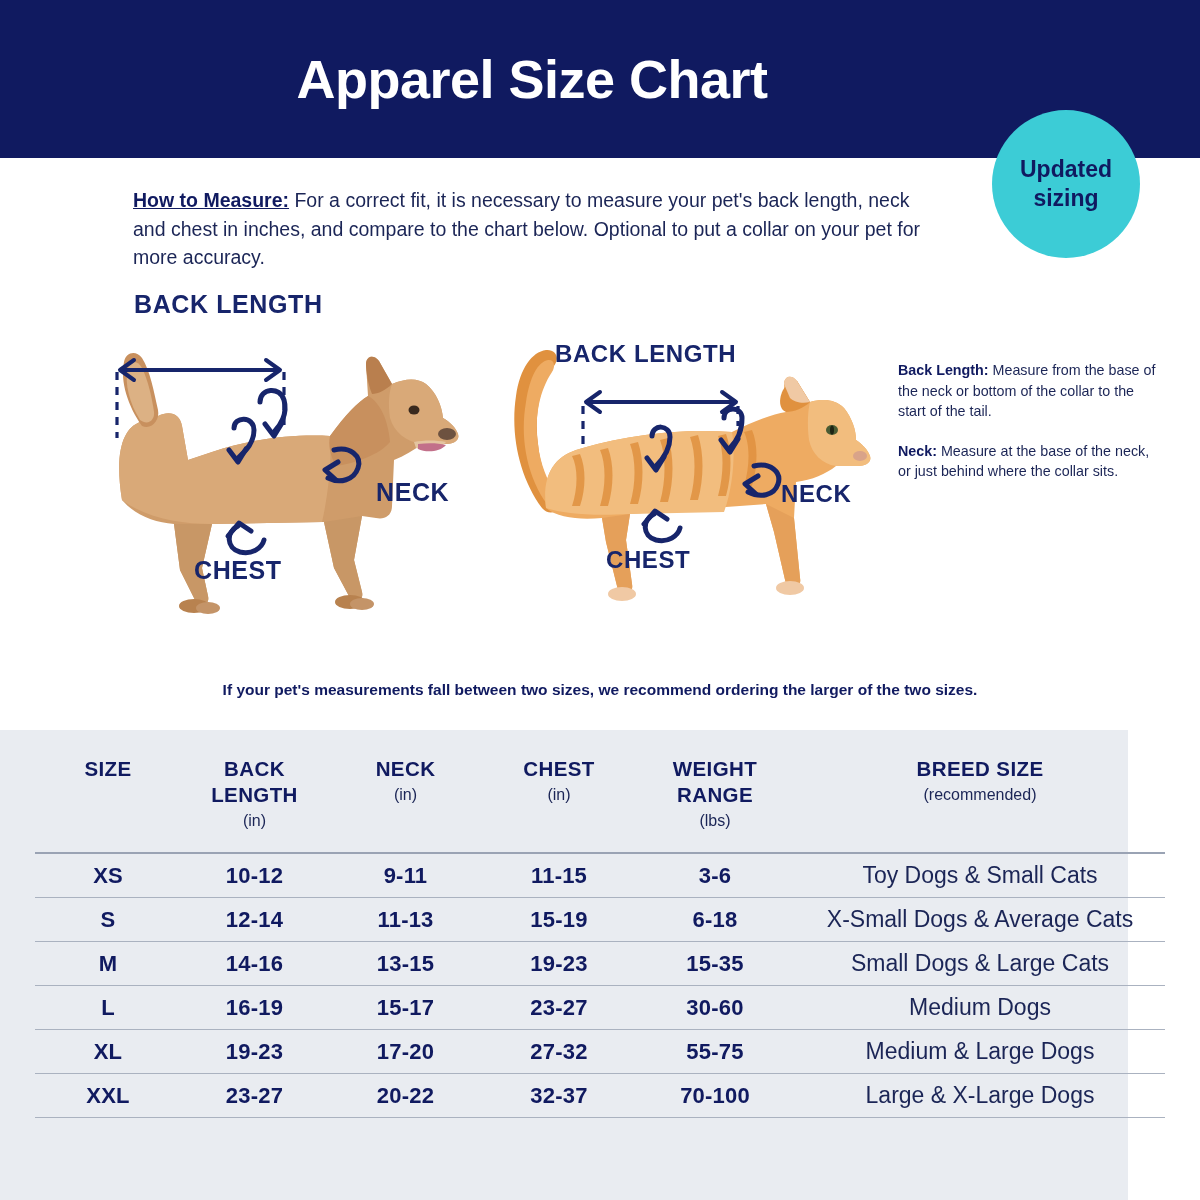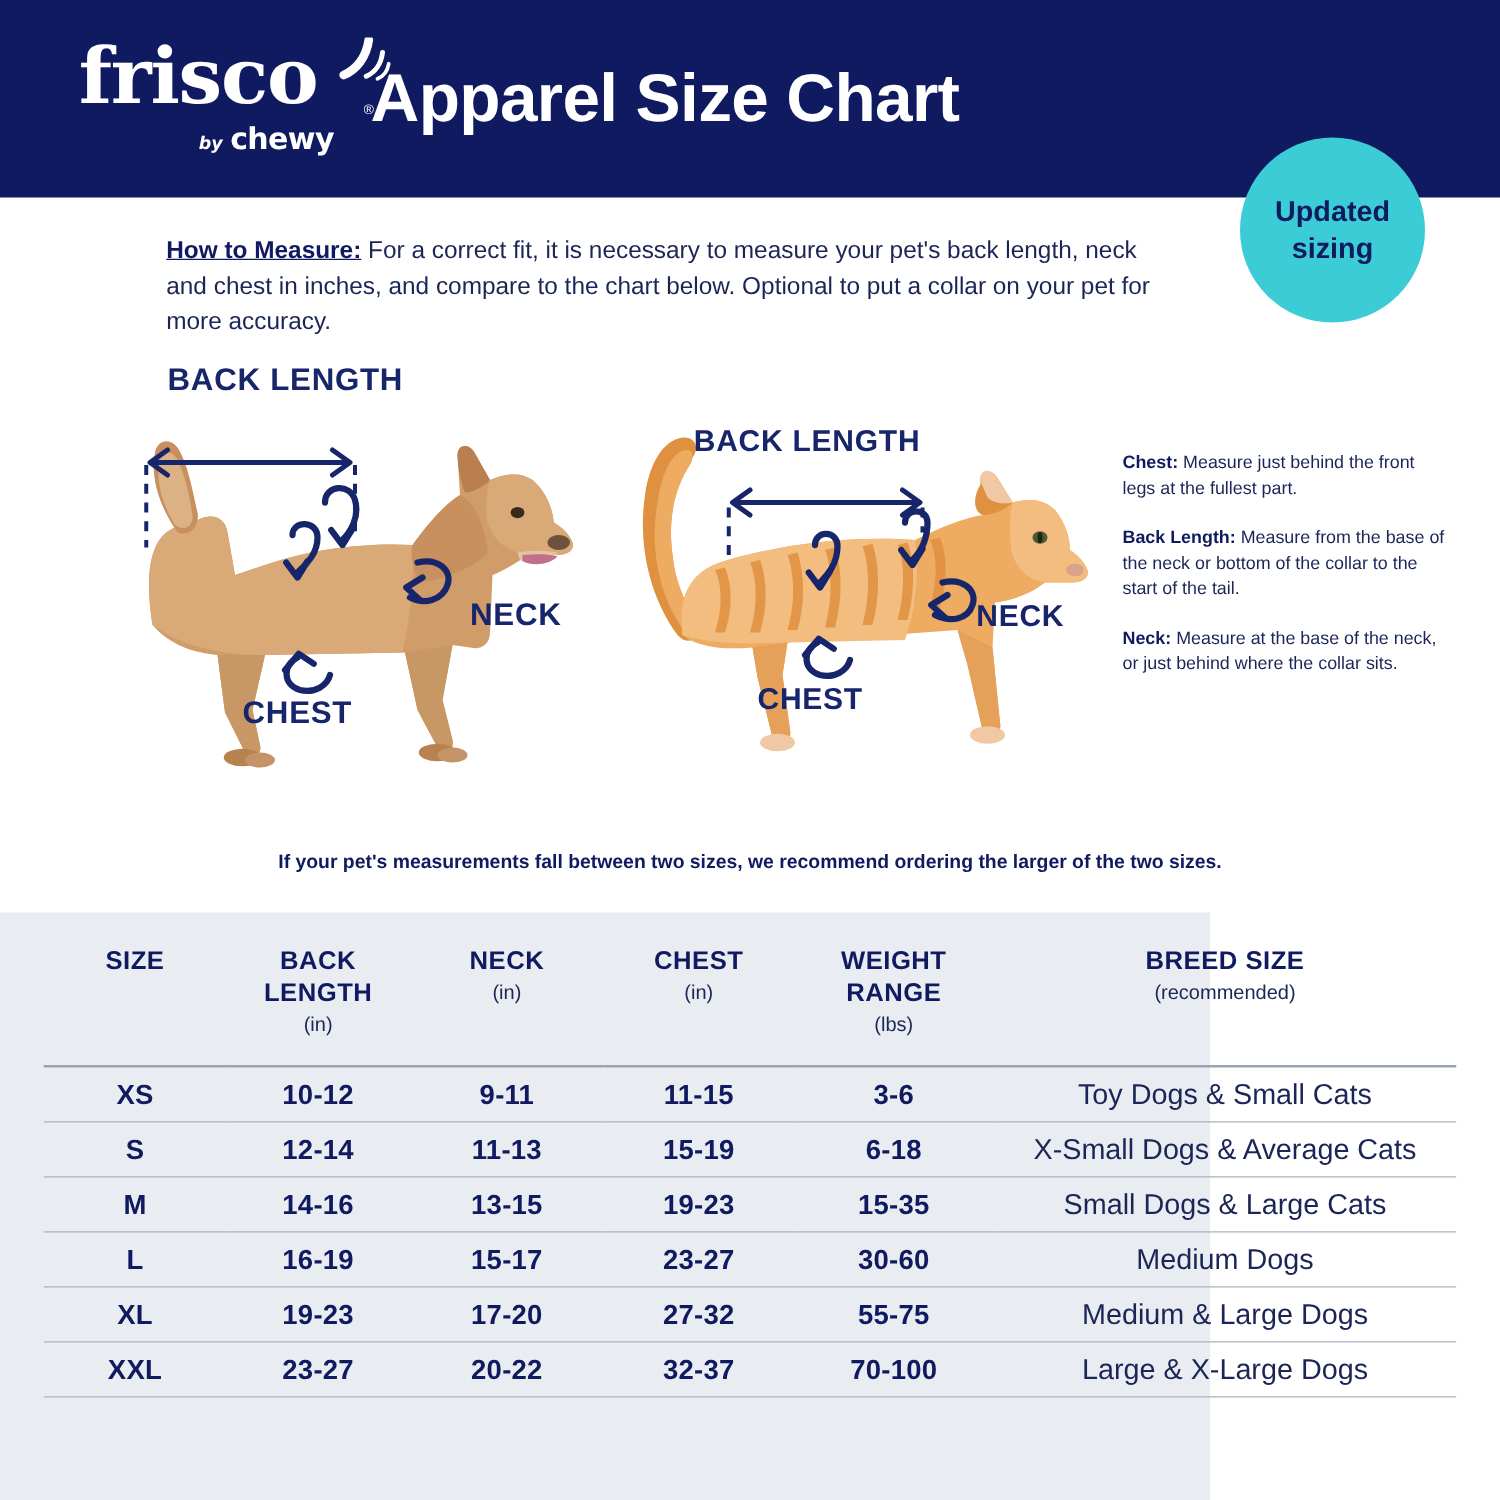--- a/index.html
+++ b/index.html
@@ -97,21 +97,21 @@
   .defs b{font-weight:700;color:#101a60;}
 
   
   .note{
     position:absolute;left:0;top:681px;width:1200px;text-align:center;
     font-size:15.5px;font-weight:700;color:#101a60;
   }
 
   
   .tablewrap{
-    position:absolute;left:0;top:730px;width:968px;height:470px;
+    position:absolute;left:0;top:730px;width:1128px;height:470px;
     background:#e9ecf1;
   }
   table{
     position:absolute;left:35px;top:0;width:1130px;
     border-collapse:collapse;
     table-layout:fixed;
   }
   th,td{padding:0;}
   thead th{
     vertical-align:top;
@@ -144,33 +144,20 @@
   col.c-weight{width:160px;}
   col.c-breed{width:370px;}
 </style>
 </head>
 <body>
 
 <div class="page">
 
   <div class="header">
 
-    <div class="logo">
-      <div class="logo-word">frisco</div>
-      <svg class="logo-swish" width="44" height="40" viewBox="0 0 44 40">
-        <path d="M4 30 C14 26 22 16 24 2" stroke="#ffffff" stroke-width="7" fill="none" stroke-linecap="round"></path>
-        <path d="M22 31 C29 28 34 21 35 12" stroke="#ffffff" stroke-width="4" fill="none" stroke-linecap="round"></path>
-        <path d="M31 33 C36 31 39 27 40 21" stroke="#ffffff" stroke-width="3" fill="none" stroke-linecap="round"></path>
-      </svg>
-      <div class="logo-reg">®</div>
-      <div class="logo-sub">
-        <span class="logo-by">by</span>
-        <span class="logo-chewy">chewy</span>
-      </div>
-    </div>
 
     <div class="title">Apparel Size Chart</div>
   </div>
 
   <div class="badge">
     <span>Updated</span>
     <span>sizing</span>
   </div>
 
   <div class="intro">
@@ -314,23 +301,20 @@
         <path d="M164 206 L175 193 L187 201" stroke-width="5" stroke-linecap="round" stroke-linejoin="round"></path>
       </g>
     </svg>
     <div class="lbl" style="left:555px;top:50px;font-size:24px;">BACK LENGTH</div>
     <div class="lbl" style="left:781px;top:190px;font-size:24px;">NECK</div>
     <div class="lbl" style="left:606px;top:256px;font-size:24px;">CHEST</div>
   </div>
 
   <div class="defs">
     <p>
-      <b>Chest:</b><span> Measure just behind the front legs at the fullest part.</span>
-    </p>
-    <p>
       <b>Back Length:</b><span> Measure from the base of the neck or bottom of the collar to the start of the tail.</span>
     </p>
     <p>
       <b>Neck:</b><span> Measure at the base of the neck, or just behind where the collar sits.</span>
     </p>
   </div>
 
   <div class="note">If your pet's measurements fall between two sizes, we recommend ordering the larger of the two sizes.</div>
 
   <div class="tablewrap">

